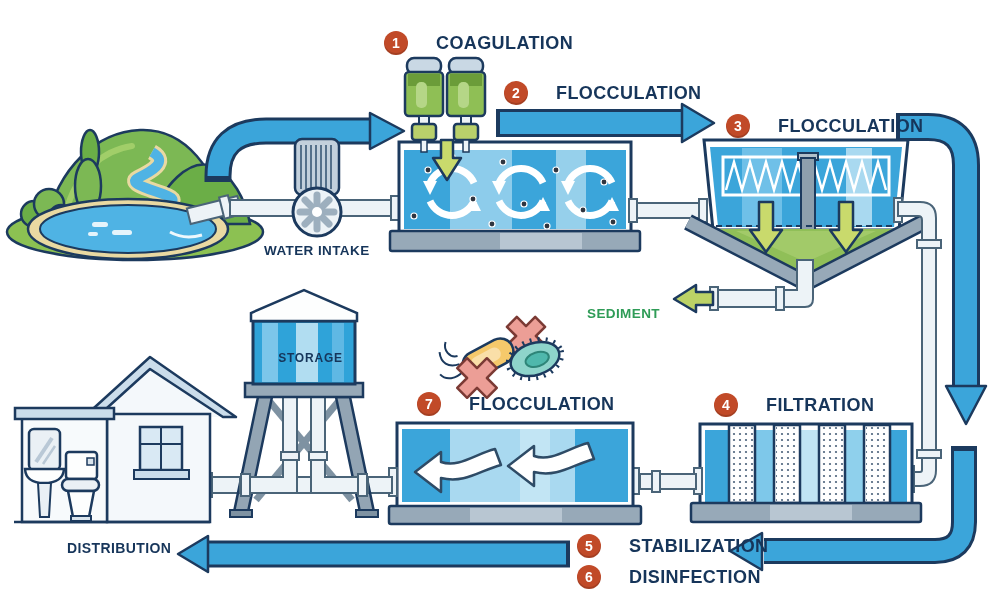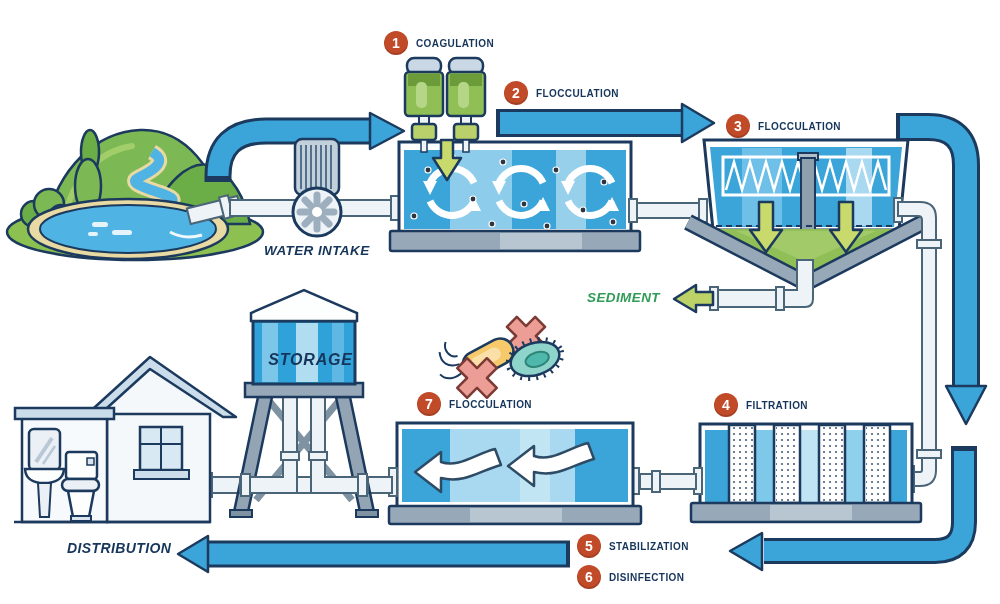--- a/index.html
+++ b/index.html
@@ -3,28 +3,28 @@
 <meta charset="utf-8">
 <style>
   html,body{margin:0;padding:0;background:#fff;}
   .stage{position:relative;width:1000px;height:604px;background:#fff;overflow:hidden;
          font-family:"Liberation Sans",sans-serif;}
   .stage svg{position:absolute;left:0;top:0;}
   .step{position:absolute;display:flex;align-items:center;gap:8px;height:24px;white-space:nowrap;}
   .badge{width:24px;height:24px;border-radius:50%;background:var(--badge-red,#C14A28);
          color:#fff;font-weight:700;font-size:14px;display:flex;align-items:center;
          justify-content:center;box-shadow:inset 0 -2px 0 rgba(0,0,0,.15);flex:0 0 24px;}
-  .stext{font-weight:700;font-size:10px;color:var(--label-navy,#16355A);letter-spacing:.4px;}
+  .stext{font-weight:700;font-size:18px;color:var(--label-navy,#16355A);letter-spacing:.4px;margin-left:20px;}
   .s1{left:384px;top:31px}.s2{left:504px;top:81px}.s3{left:726px;top:114px}
   .s4{left:714px;top:393px}.s7{left:417px;top:392px}.s5{left:577px;top:534px}.s6{left:577px;top:565px}
   .plain{position:absolute;font-weight:700;font-size:13.5px;color:var(--label-navy,#16355A);
-         letter-spacing:.4px;white-space:nowrap;font-style:italic;}
+         letter-spacing:.4px;white-space:nowrap;}
   .water-intake{left:264px;top:243px}
-  .sediment{left:587px;top:290px;color:var(--sediment-green,#2F9C57)}
-  .storage{left:253px;top:351px;width:115px;text-align:center;letter-spacing:.8px;font-size:16px}
+  .sediment{left:587px;top:306px;color:var(--sediment-green,#2F9C57)}
+  .storage{left:253px;top:351px;width:115px;text-align:center;letter-spacing:.8px;font-size:12px}
   .distribution{left:67px;top:540px;font-size:14px}
 </style>
 </head>
 <body>
 
 <div class="stage">
 
 <svg width="1000" height="604" viewBox="0 0 1000 604">
   <defs>
     <pattern id="fdots" width="6" height="6" patternUnits="userSpaceOnUse">

